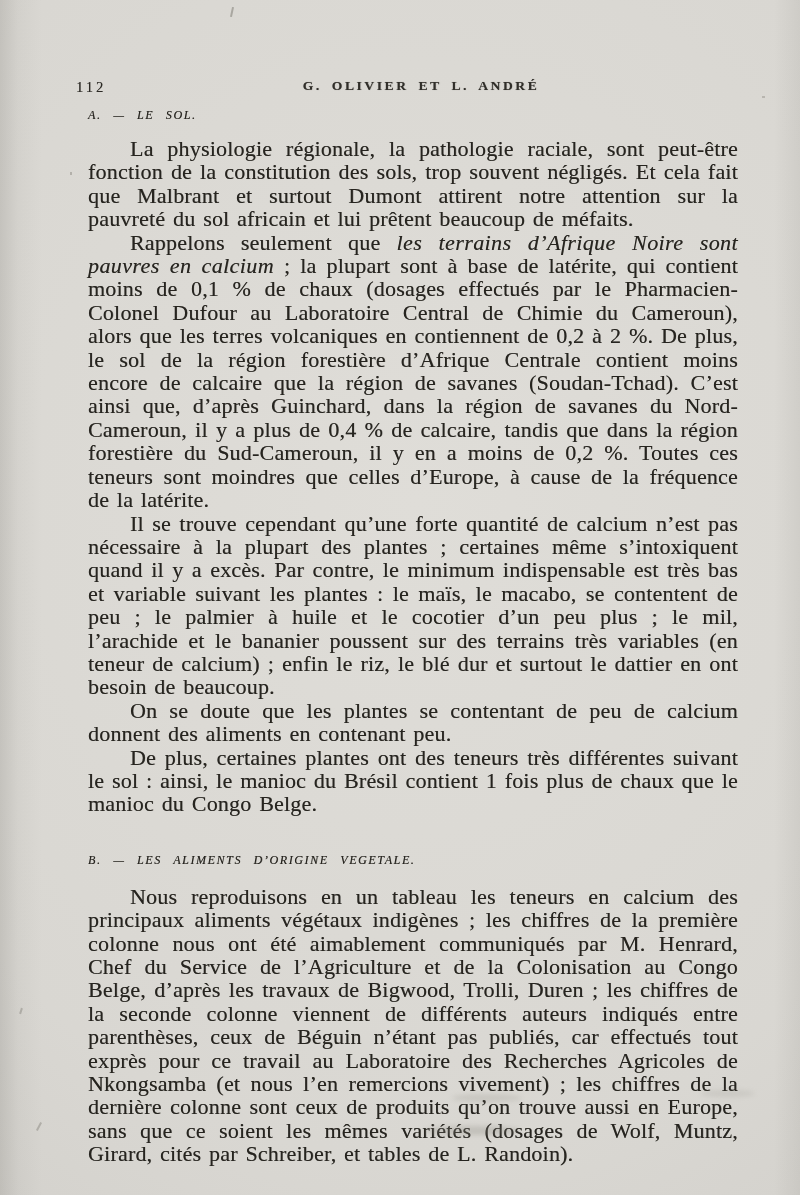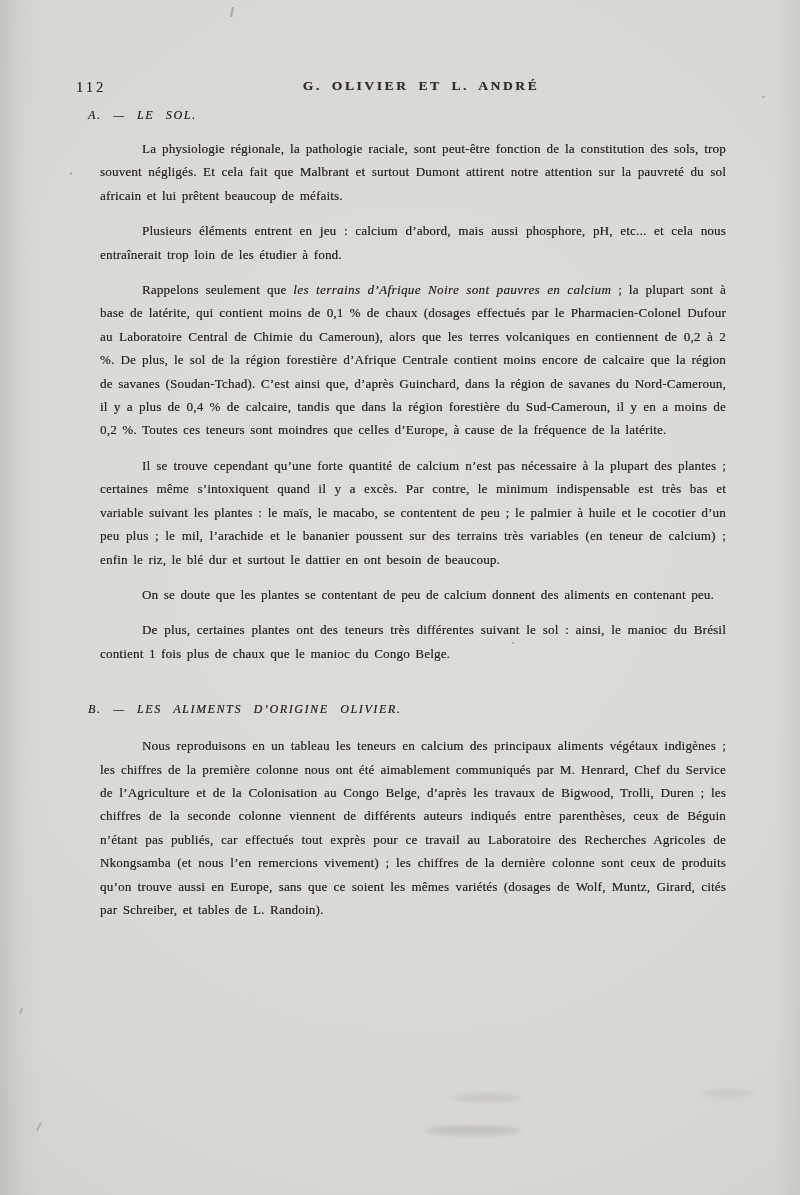--- a/index.html
+++ b/index.html
@@ -64,24 +64,24 @@
     letter-spacing: 1.6px;
     word-spacing: 7px;
     color: #26241f;
     text-shadow: 0.3px 0.3px 0.6px rgba(38,36,31,0.55);
   }
   .heading-b {
     margin-top: 37px;
     margin-bottom: 17px;
   }
   .body p {
-    margin: 12px;
+    margin: 0;
     text-indent: 42px;
     text-align: justify;
-    font-size: 13px;
+    font-size: 22px;
     line-height: 23.4px;
     letter-spacing: 0.2px;
     word-spacing: 2px;
     color: #26241f;
     text-shadow: 0.3px 0.3px 0.6px rgba(38,36,31,0.5);
   }
   .body em {
     letter-spacing: 0.4px;
   }
   
@@ -115,28 +115,27 @@
     <span class="pagenum">112</span>
     <span class="runhead">G. OLIVIER ET L. ANDRÉ</span>
   </div>
 
   <div class="column">
 
     <h2 class="heading heading-a">A. — LE SOL.</h2>
 
     <div class="body">
         <p><span>La physiologie régionale, la pathologie raciale, sont peut-être fonction de la constitution des sols, trop souvent négligés. Et cela fait que Malbrant et surtout Dumont attirent notre attention sur la pauvreté du sol africain et lui prêtent beaucoup de méfaits.</span></p>
-        <p><span>Plusieurs éléments entrent en jeu : calcium d’abord, mais aussi phosphore, pH, etc... et cela nous entraînerait trop loin de les étudier à fond.</span></p>
         <p><span>Rappelons seulement que </span><em>les terrains d’Afrique Noire sont pauvres en calcium</em><span> ; la plupart sont à base de latérite, qui contient moins de 0,1 % de chaux (dosages effectués par le Pharmacien-Colonel Dufour au Laboratoire Central de Chimie du Cameroun), alors que les terres volcaniques en contiennent de 0,2 à 2 %. De plus, le sol de la région forestière d’Afrique Centrale contient moins encore de calcaire que la région de savanes (Soudan-Tchad). C’est ainsi que, d’après Guinchard, dans la région de savanes du Nord-Cameroun, il y a plus de 0,4 % de calcaire, tandis que dans la région forestière du Sud-Cameroun, il y en a moins de 0,2 %. Toutes ces teneurs sont moindres que celles d’Europe, à cause de la fréquence de la latérite.</span></p>
         <p><span>Il se trouve cependant qu’une forte quantité de calcium n’est pas nécessaire à la plupart des plantes ; certaines même s’intoxiquent quand il y a excès. Par contre, le minimum indispensable est très bas et variable suivant les plantes : le maïs, le macabo, se contentent de peu ; le palmier à huile et le cocotier d’un peu plus ; le mil, l’arachide et le bananier poussent sur des terrains très variables (en teneur de calcium) ; enfin le riz, le blé dur et surtout le dattier en ont besoin de beaucoup.</span></p>
         <p><span>On se doute que les plantes se contentant de peu de calcium donnent des aliments en contenant peu.</span></p>
         <p><span>De plus, certaines plantes ont des teneurs très différentes suivant le sol : ainsi, le manioc du Brésil contient 1 fois plus de chaux que le manioc du Congo Belge.</span></p>
       </div>
 
-    <h2 class="heading heading-b">B. — LES ALIMENTS D’ORIGINE OLIVIER.</h2>
+    <h2 class="heading heading-b">B. — LES ALIMENTS D’ORIGINE VEGETALE.</h2>
 
     <div class="body">
         <p><span>Nous reproduisons en un tableau les teneurs en calcium des principaux aliments végétaux indigènes ; les chiffres de la première colonne nous ont été aimablement communiqués par M. Henrard, Chef du Service de l’Agriculture et de la Colonisation au Congo Belge, d’après les travaux de Bigwood, Trolli, Duren ; les chiffres de la seconde colonne viennent de différents auteurs indiqués entre parenthèses, ceux de Béguin n’étant pas publiés, car effectués tout exprès pour ce travail au Laboratoire des Recherches Agricoles de Nkongsamba (et nous l’en remercions vivement) ; les chiffres de la dernière colonne sont ceux de produits qu’on trouve aussi en Europe, sans que ce soient les mêmes variétés (dosages de Wolf, Muntz, Girard, cités par Schreiber, et tables de L. Randoin).</span></p>
       </div>
 
   </div>
 
   <span class="speck tick-top"></span>
   <span class="speck dot-1"></span>
   <span class="speck dot-2"></span>

